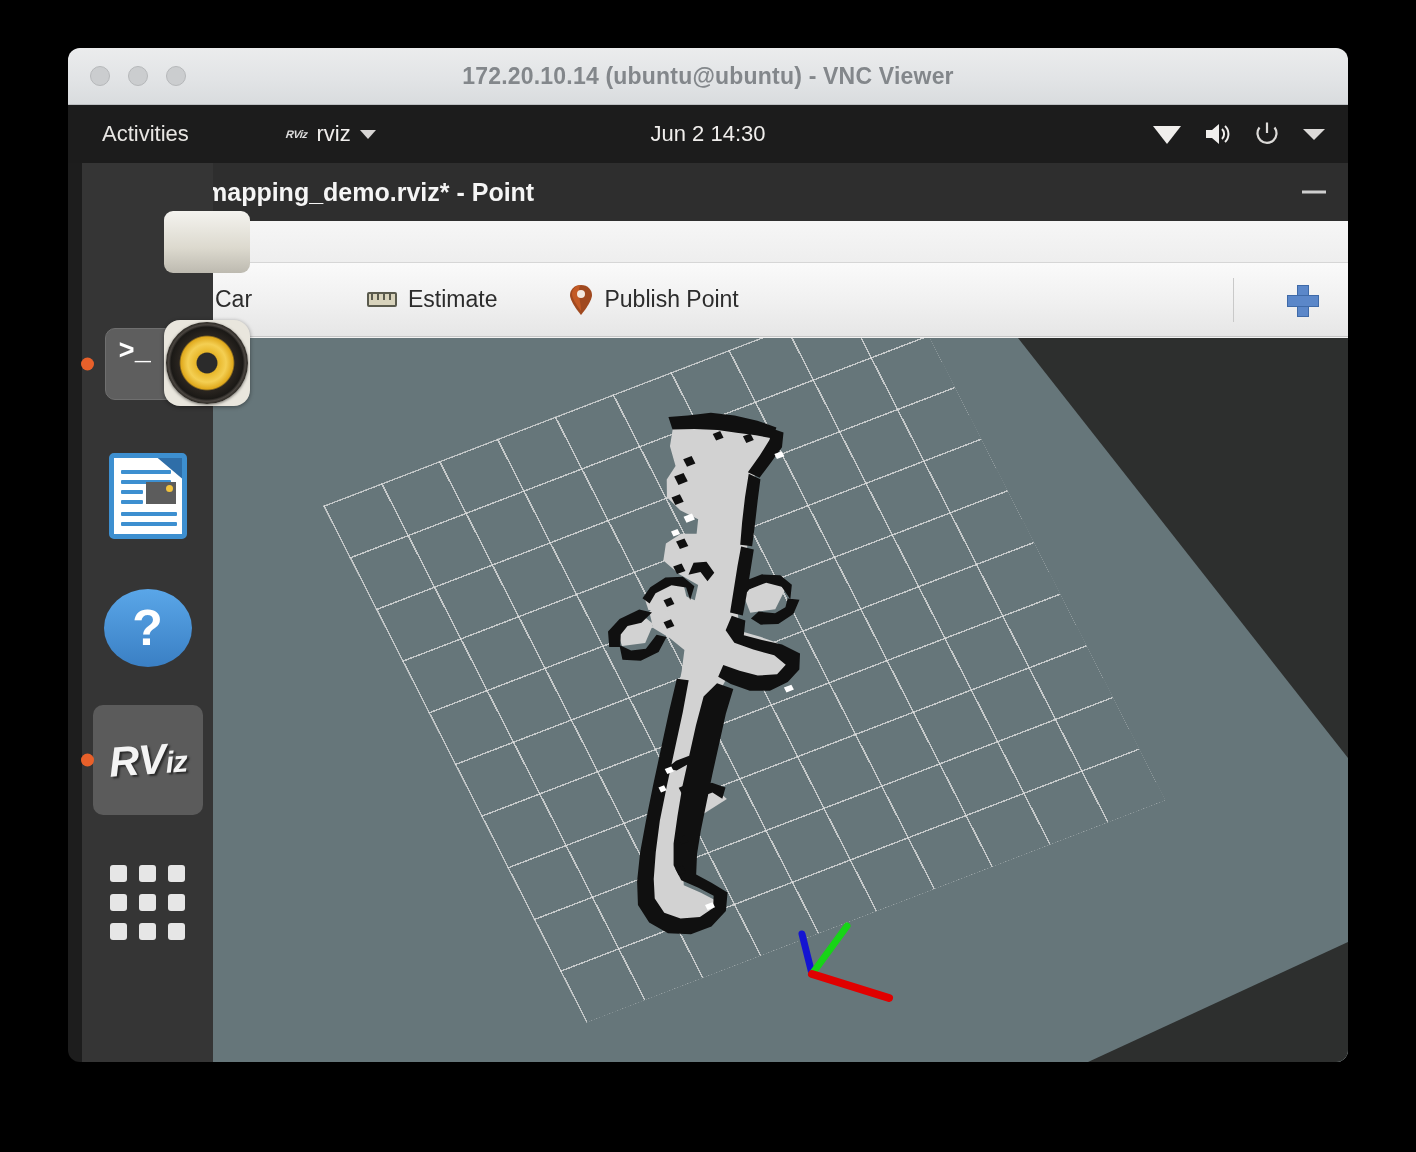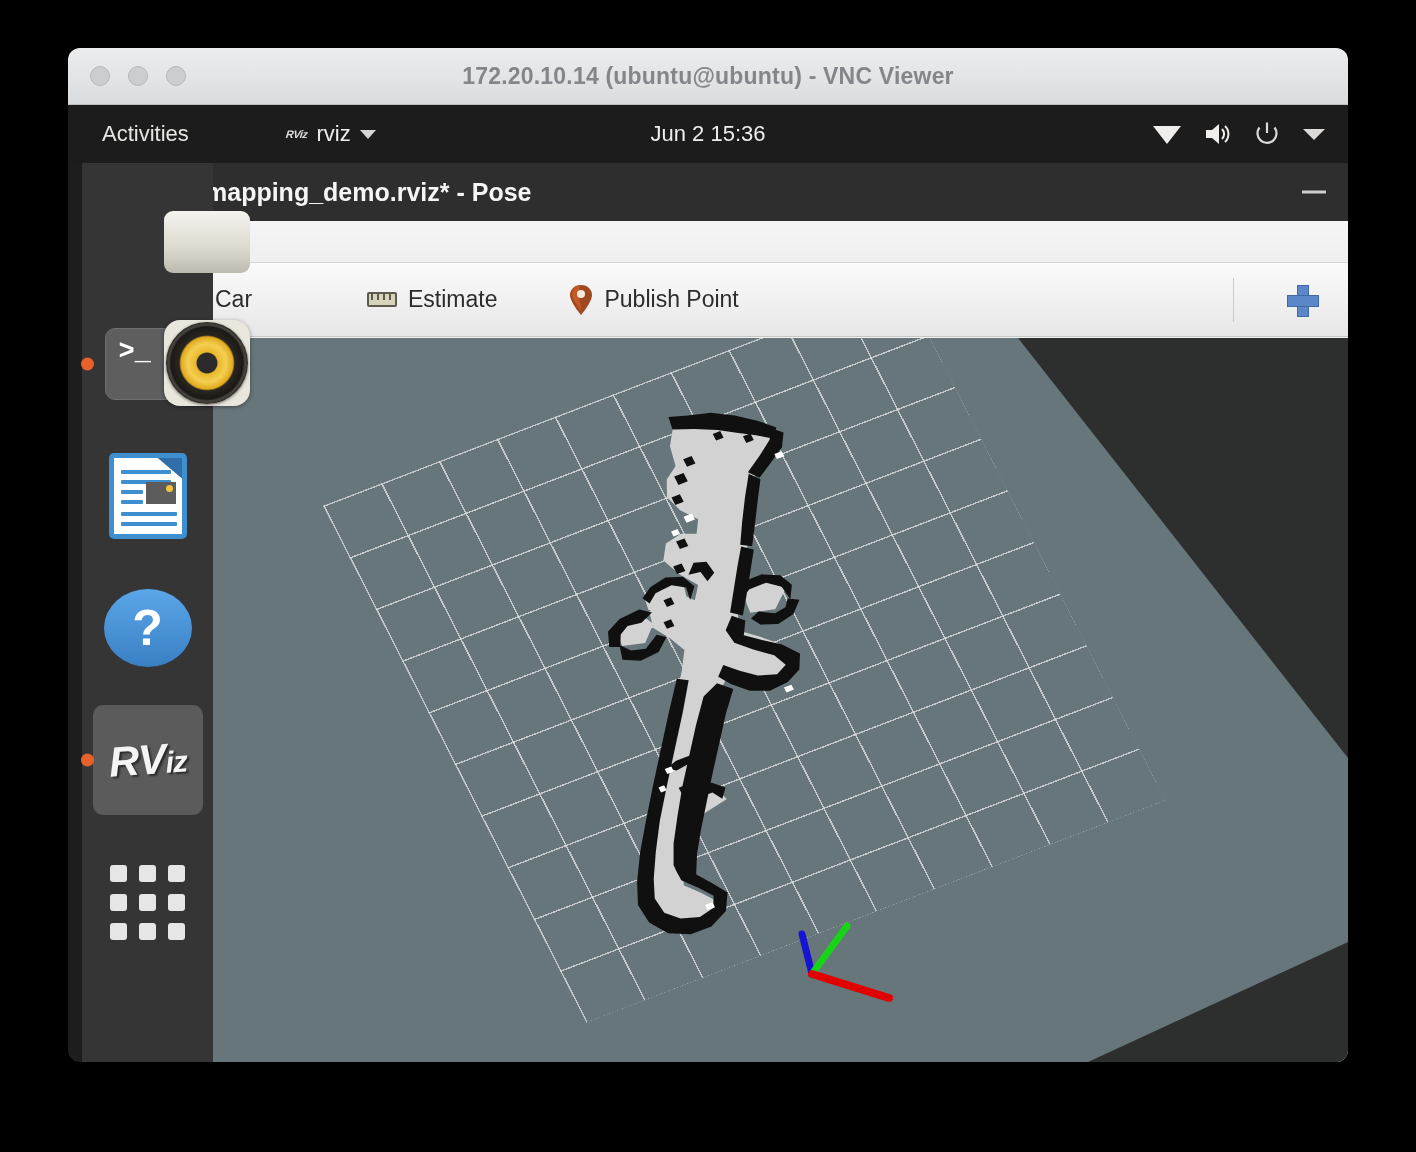--- a/index.html
+++ b/index.html
@@ -337,21 +337,21 @@
   <div id="gnome-topbar">
     <div id="activities-button">Activities</div>
 
     <div id="app-menu">
       <span class="mini-logo">RViz</span>
       <span class="app-label">rviz</span>
       <span class="caret-down"></span>
     </div>
 
     <div id="clock">
-      <span>Jun 2  15:36</span>
+      <span>Jun 2  14:30</span>
     </div>
 
     <div id="system-tray">
       <span class="tray-ico">
         <svg width="30" height="22" viewBox="0 0 30 22">
             <path d="M1 3 L29 3 L15 21 Z" fill="#f0eeec"></path>
           </svg>
       </span>
       <span class="tray-ico">
         <svg width="28" height="24" viewBox="0 0 28 24">
@@ -370,21 +370,21 @@
         <svg width="24" height="14" viewBox="0 0 24 14">
             <path d="M1 2 L23 2 L12 13 Z" fill="#dcdad8"></path>
           </svg>
       </span>
     </div>
   </div>
 
   <div id="rviz-window">
 
     <div id="rviz-titlebar">
-      <span id="rviz-title">mapping_demo.rviz* - Pose</span>
+      <span id="rviz-title">mapping_demo.rviz* - Point</span>
       <span id="rviz-minimize"></span>
     </div>
 
     <div id="rviz-menubar"></div>
 
     <div id="rviz-toolbar">
       <div class="tool-btn clipped">
         <span>Car</span>
       </div>
 

